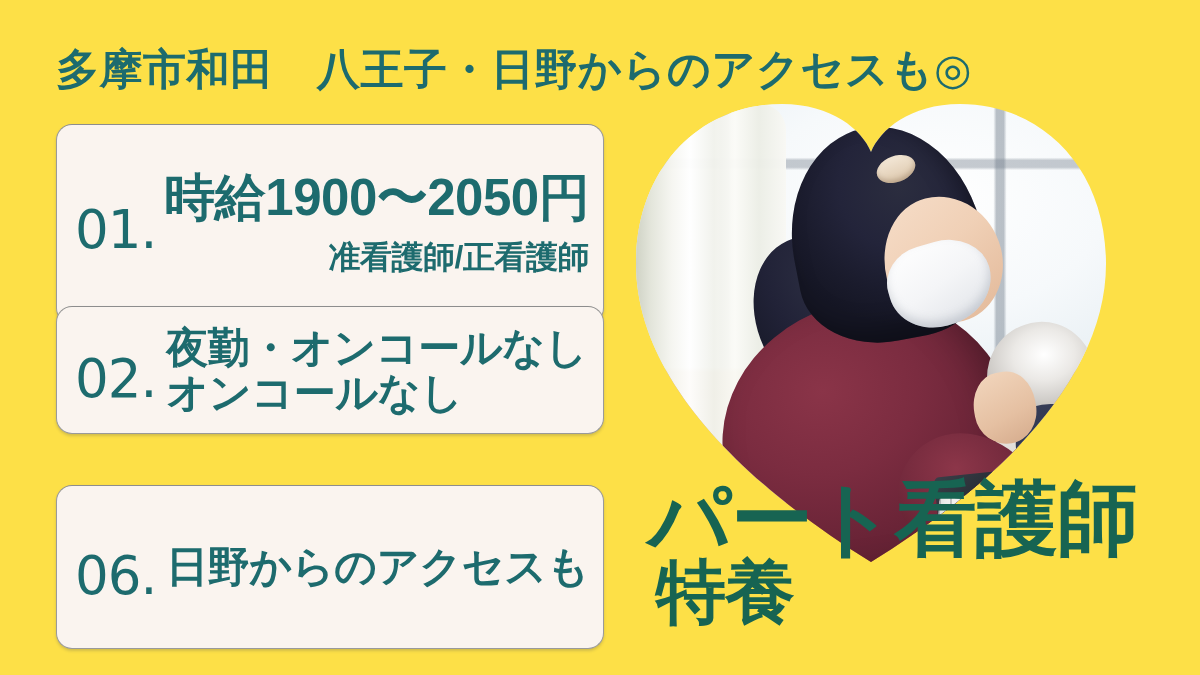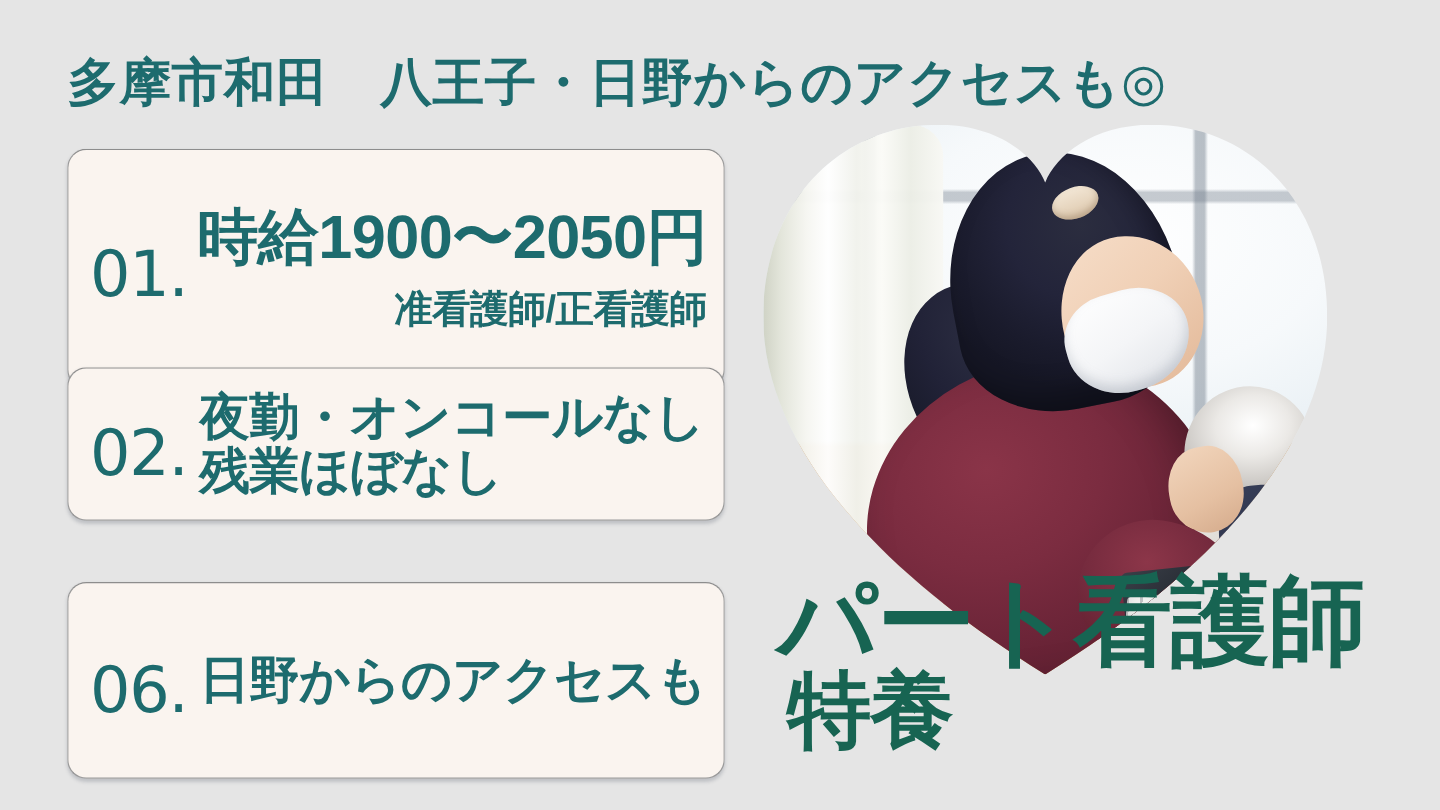--- a/index.html
+++ b/index.html
@@ -11,21 +11,21 @@
     width: 1200px;
     height: 675px;
     overflow: hidden;
     font-family: "Liberation Sans", "DejaVu Sans", sans-serif;
   }
 
   #poster {
     position: relative;
     width: 1200px;
     height: 675px;
-    background: #e5e5e5;
+    background: #fde047;
     overflow: hidden;
   }
 
   
   #headline {
     position: absolute;
     left: 56px;
     top: 38px;
     width: 980px;
     height: 62px;
@@ -353,21 +353,21 @@
     <div class="card-body">
       <span class="line-main">時給1900〜2050円</span>
       <span class="line-sub">准看護師/正看護師</span>
     </div>
   </div>
 
   <div class="card" id="card-2">
     <span class="card-num">02.</span>
     <div class="card-body stacked">
       <span class="line-a">夜勤・オンコールなし</span>
-      <span class="line-b">残業ほぼなし</span>
+      <span class="line-b">オンコールなし</span>
     </div>
   </div>
 
   <div class="card" id="card-3">
     <span class="card-num">06.</span>
     <div class="card-body stacked">
       <span class="line-b">日野からのアクセスも</span>
     </div>
   </div>
 

